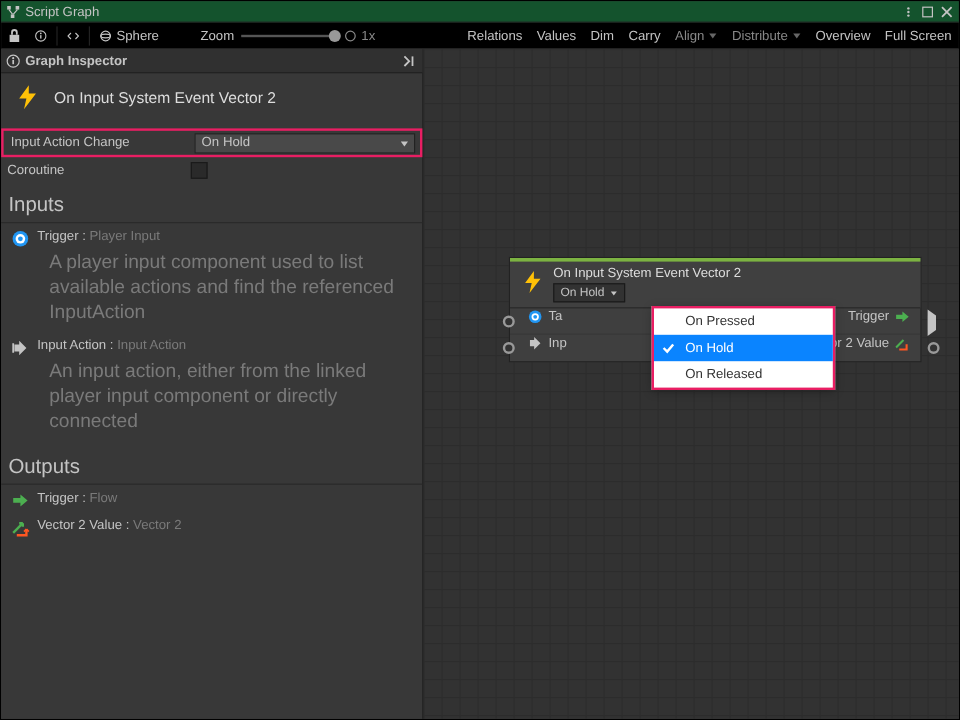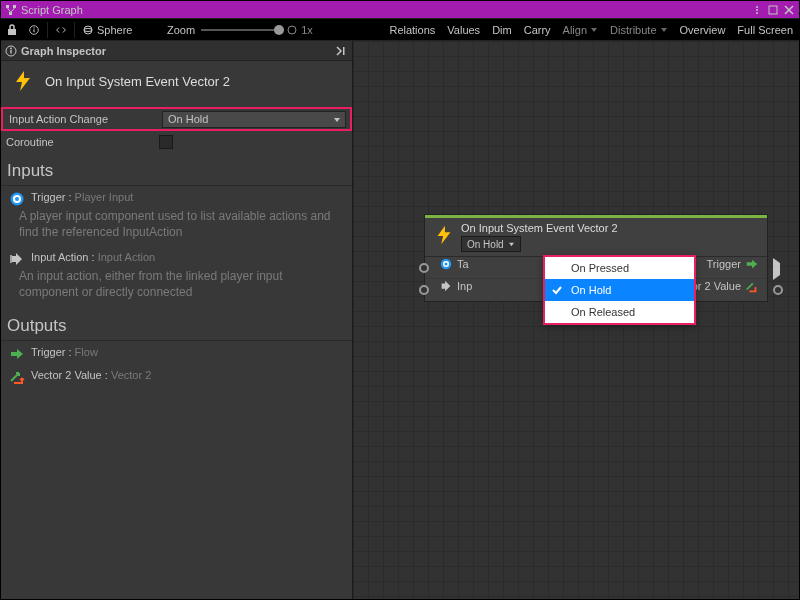--- a/index.html
+++ b/index.html
@@ -1,18 +1,18 @@
 <!DOCTYPE html>
 <html><head>
 <meta charset="utf-8">
 <style>
 * { margin: 0; padding: 0; box-sizing: border-box; font-family: Arial, sans-serif; }
 body { background: #383838; color: #c4c4c4; font-size: 11px; overflow: hidden; width: 800px; height: 600px; }
 .window { width: 800px; height: 600px; display: flex; flex-direction: column; border: 1px solid #000; }
-.titlebar { background: #a21caf; height: 18px; display: flex; align-items: center; padding: 0 4px; border-bottom: 1px solid #222; }
+.titlebar { background: #14532d; height: 18px; display: flex; align-items: center; padding: 0 4px; border-bottom: 1px solid #222; }
 .titlebar .icon { margin-right: 4px; }
 .titlebar .spacer { flex: 1; }
 .titlebar .winbtn { width: 12px; height: 12px; margin-left: 4px; display: flex; align-items: center; justify-content: center; color: #c4c4c4; }
 .toolbar { background: #000000; height: 22px; display: flex; align-items: center; border-bottom: 1px solid #222; }
 .toolbar .tbtn { height: 20px; padding: 0 6px; display: flex; align-items: center; color: #c4c4c4; cursor: pointer; }
 .toolbar .tbtn.small { width: 22px; justify-content: center; }
 .toolbar .sep { width: 1px; height: 16px; background: #222; margin: 0 2px; }
 .toolbar .zoom { display: flex; align-items: center; margin-left: 20px; }
 .toolbar .zoom .slider { width: 80px; height: 2px; background: #555; margin: 0 6px; position: relative; }
 .toolbar .zoom .slider .knob { position: absolute; right: -3px; top: -4px; width: 10px; height: 10px; background: #999; border-radius: 50%; }
@@ -31,21 +31,21 @@
 .field-row .dropdown { flex: 1; background: #494949; height: 17px; border: 1px solid #222; display: flex; align-items: center; padding: 0 5px; position: relative; }
 .field-row .dropdown .arrow { position: absolute; right: 4px; top: 5px; }
 .field-row .checkbox { width: 14px; height: 14px; background: #2a2a2a; border: 1px solid #1a1a1a; }
 .highlight-box { border: 2px solid #e91e63; padding: 1px; }
 .section-title { color: #c4c4c4; font-size: 17px; padding: 10px 10px 4px 6px; }
 .divider { height: 1px; background: #2a2a2a; }
 .param-row { padding: 5px 8px 2px 8px; display: flex; align-items: flex-start; }
 .param-row .picon { width: 16px; height: 16px; margin-right: 6px; flex-shrink: 0; }
 .param-row .ptext .pname { color: #c4c4c4; }
 .param-row .ptext .ptype { color: #7a7a7a; }
-.param-desc { padding: 0 8px 6px 18px; color: #7a7a7a; font-size: 12px; line-height: 1.3; }
+.param-desc { padding: 0 8px 6px 40px; color: #7a7a7a; font-size: 16px; line-height: 1.3; }
 .canvas { flex: 1; background: #323232; position: relative; overflow: hidden; }
 .grid { position: absolute; inset: 0; background-image: linear-gradient(#2b2b2b 1px, transparent 1px), linear-gradient(90deg, #2b2b2b 1px, transparent 1px); background-size: 15px 15px; }
 .node { position: absolute; left: 71px; top: 173px; width: 344px; background: #3f3f3f; border: 1px solid #222; }
 .node .nhead { height: 42px; background: #404040; border-top: 3px solid #7cb342; display: flex; align-items: flex-start; padding: 4px 8px; border-bottom: 1px solid #2a2a2a; }
 .node .nhead .bolt { width: 22px; height: 22px; margin-right: 6px; margin-top: 2px; }
 .node .nhead .ntext { flex: 1; }
 .node .nhead .ntitle { font-size: 11px; color: #ddd; margin-bottom: 2px; }
 .node .nhead .ndrop { background: #323232; height: 16px; border: 1px solid #1a1a1a; display: inline-flex; align-items: center; padding: 0 5px; width: 60px; font-size: 10px; color: #c4c4c4; position: relative; }
 .node .nhead .ndrop .arrow { margin-left: 4px; }
 .node .nbody { position: relative; }

